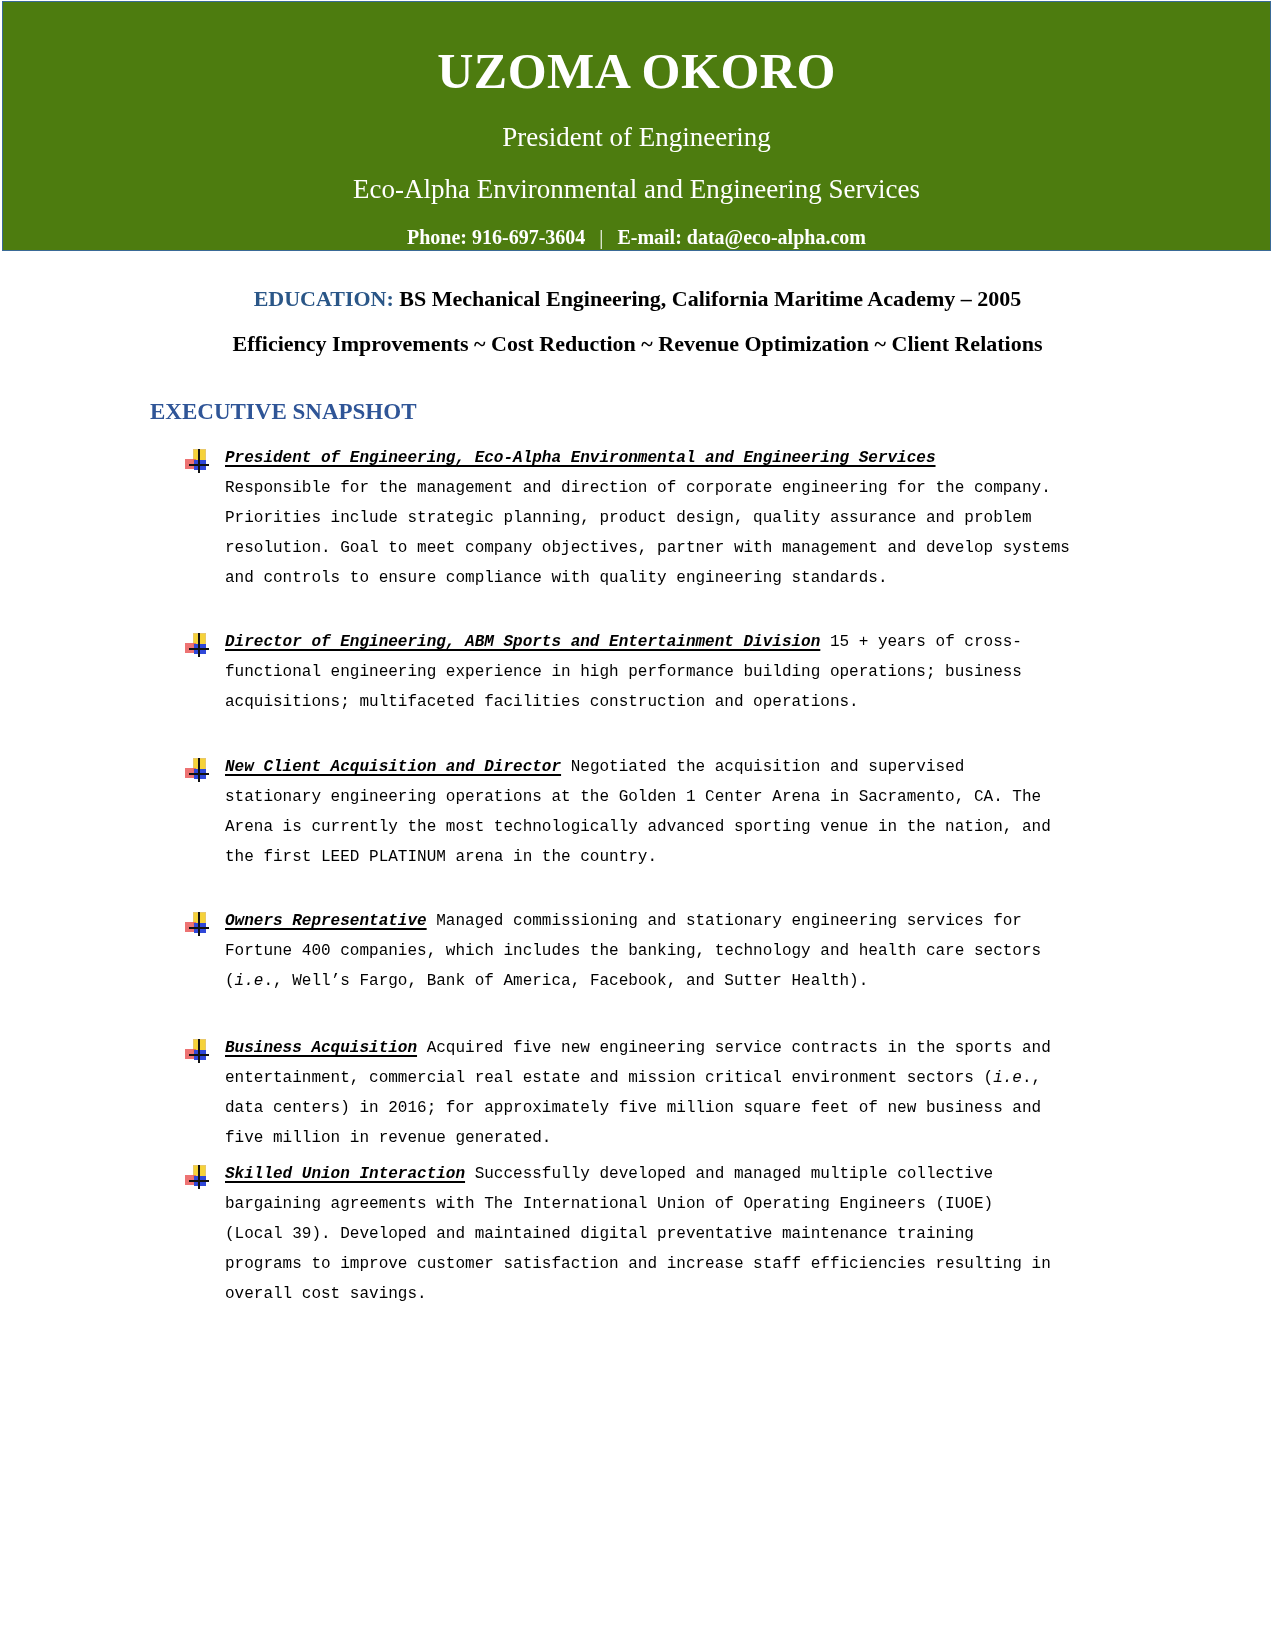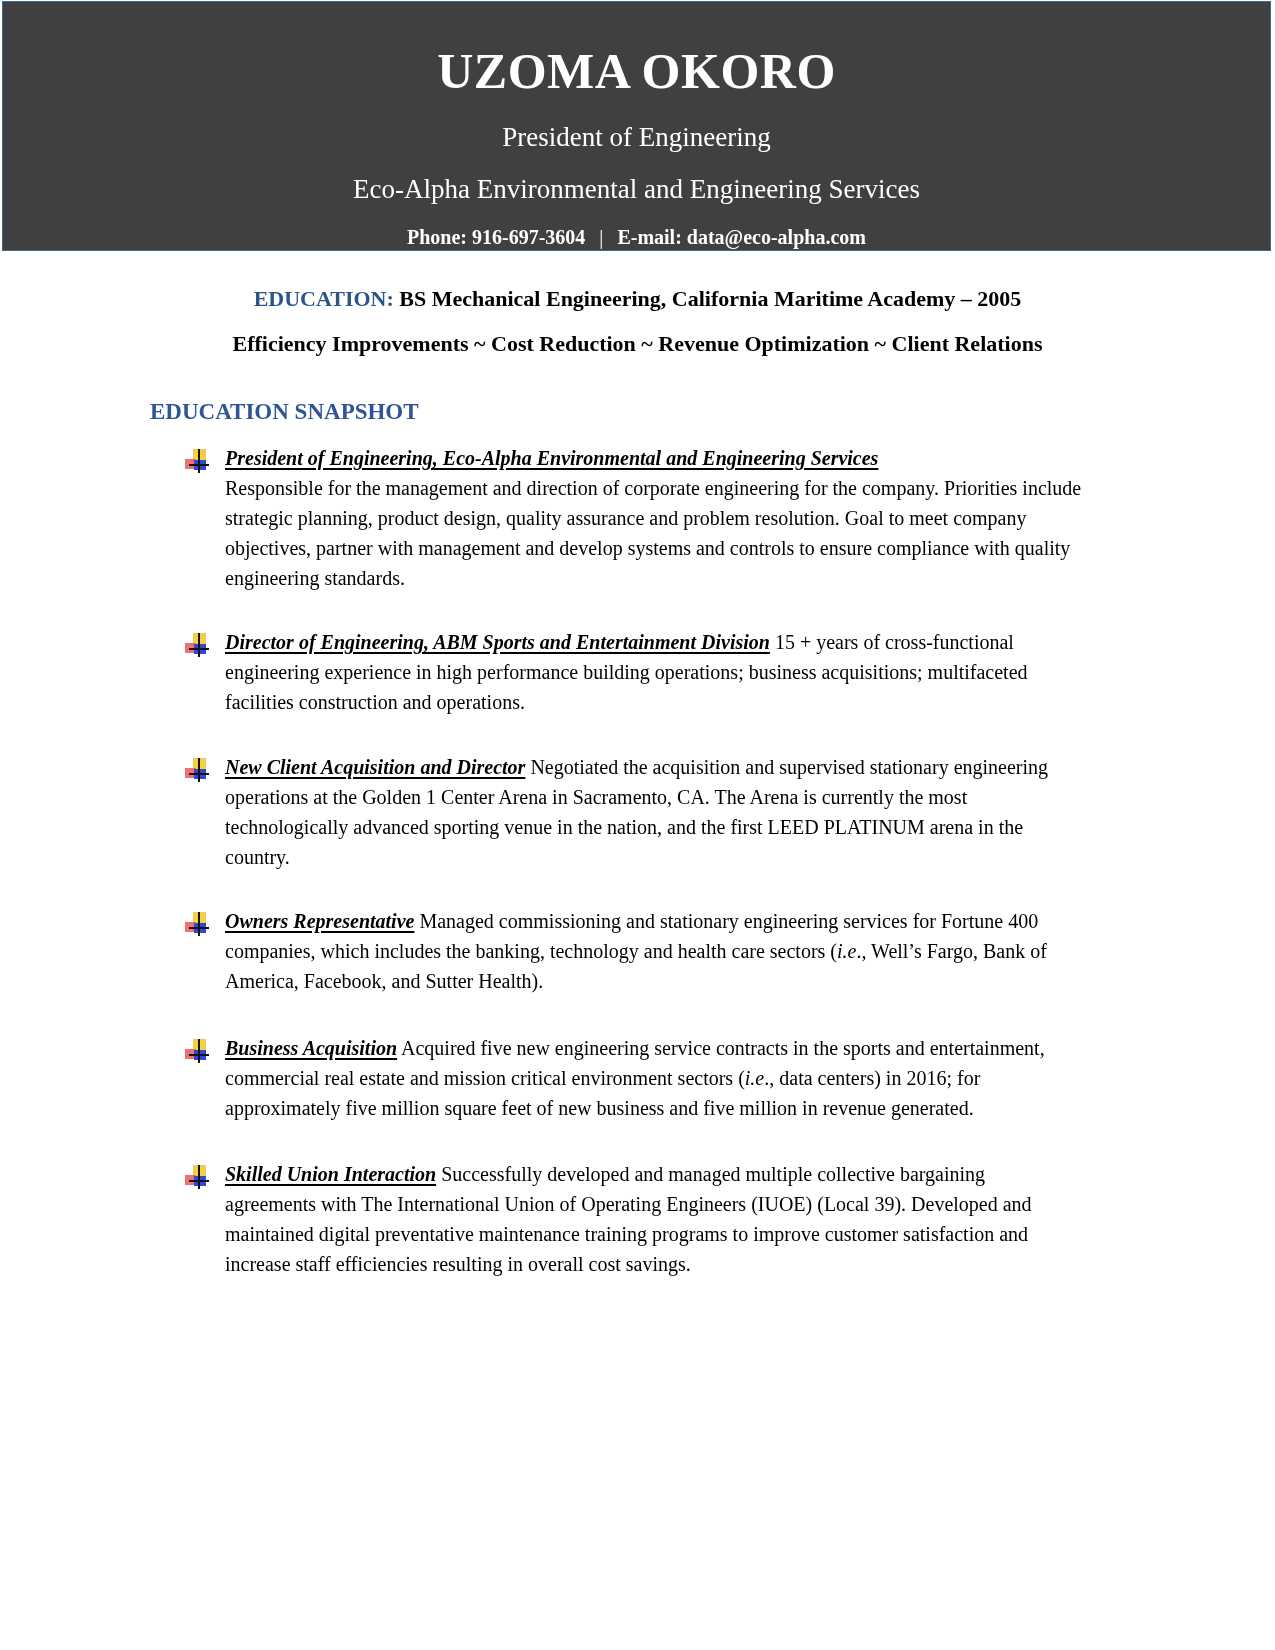--- a/index.html
+++ b/index.html
@@ -14,21 +14,21 @@
       font-family: "Liberation Serif", "DejaVu Serif", serif;
       color: #000;
       overflow: hidden;
     }
     .header {
       position: absolute;
       left: 2px;
       top: 1px;
       width: 1269px;
       height: 250px;
-      background: #404040;
+      background: #4d7c0f;
       border: 1px solid #3a6a96;
       box-sizing: border-box;
       color: #ffffff;
       text-align: center;
     }
     .header .name {
       position: absolute;
       left: 0; right: 0;
       top: 44px;
       font-size: 50px;
@@ -95,22 +95,23 @@
     .bullets {
       position: absolute;
       left: 0;
       top: 0;
       width: 100%;
     }
     .bullet-item {
       position: absolute;
       left: 225px;
       width: 900px;
-      font-size: 20px;
+      font-size: 16px;
       line-height: 30px;
+      font-family: Liberation Mono, monospace;
     }
     .bullet-item .lead {
       font-weight: bold;
       font-style: italic;
       text-decoration: underline;
       text-decoration-thickness: 2px;
       text-underline-offset: 3px;
     }
     .bullet-icon {
       position: absolute;
@@ -152,21 +153,21 @@
   </div>
 </div>
 
 <div class="education">
   <span class="label">EDUCATION:</span>
   <span>BS Mechanical Engineering, California Maritime Academy – 2005</span>
 </div>
 
 <div class="skills">Efficiency Improvements ~ Cost Reduction ~ Revenue Optimization ~ Client Relations</div>
 
-<div class="section-heading">EDUCATION SNAPSHOT</div>
+<div class="section-heading">EXECUTIVE SNAPSHOT</div>
 
 <div class="bullets">
 
   <div class="bullet-item" style="top:443px; width:860px;">
     <span class="bullet-icon">
       <span class="sq-y"></span>
         <span class="sq-r"></span>
         <span class="sq-b"></span>
         <span class="v-line"></span>
         <span class="h-line"></span>

